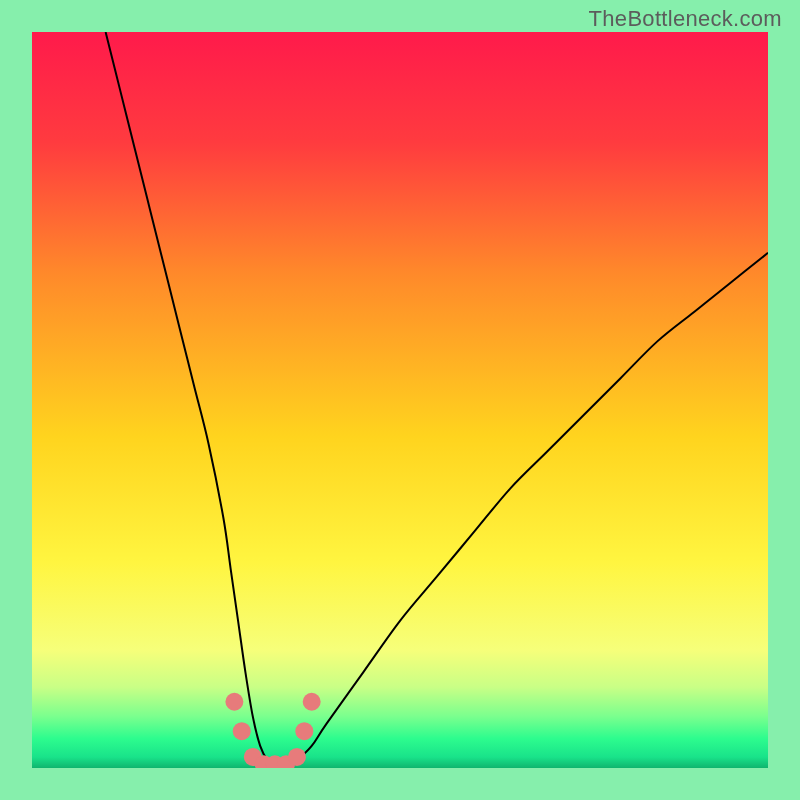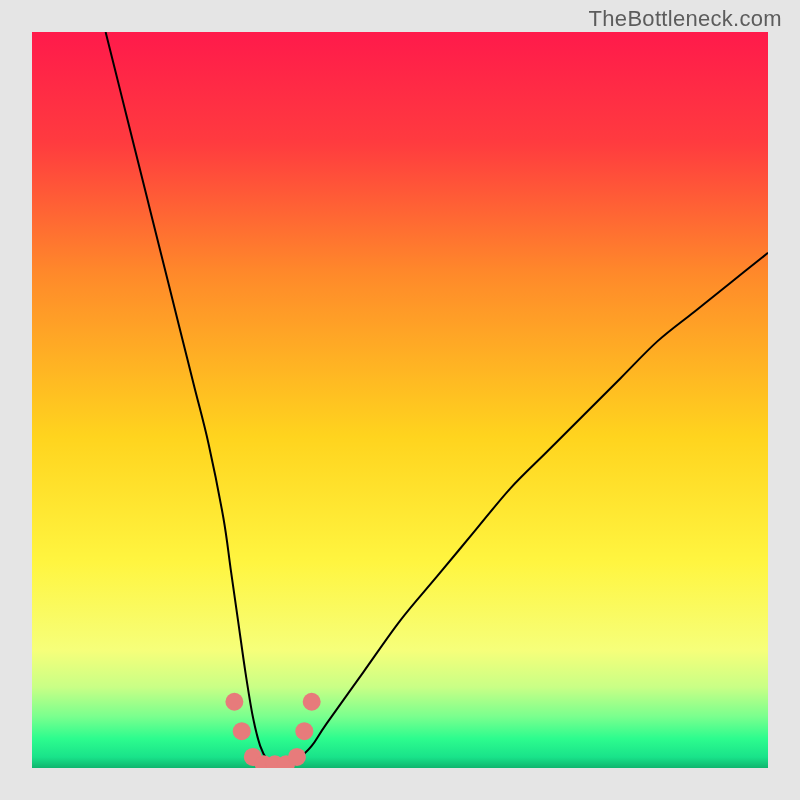--- a/index.html
+++ b/index.html
@@ -10,21 +10,21 @@
     background: #000;
     overflow: hidden;
     font-family: Arial, Helvetica, sans-serif;
   }
   .frame {
     position: absolute;
     left: 0;
     top: 0;
     width: 800px;
     height: 800px;
-    background: #e5e5e5;
+    background: #86efac;
   }
   .plot-area {
     position: absolute;
     left: 32px;
     top: 32px;
     width: 736px;
     height: 736px;
     overflow: hidden;
   }
   .gradient-bg {

